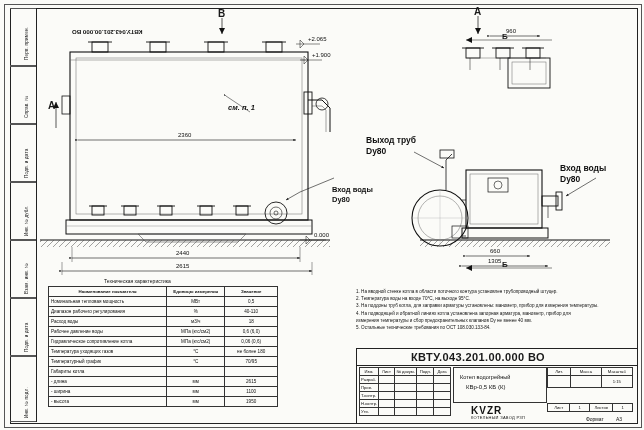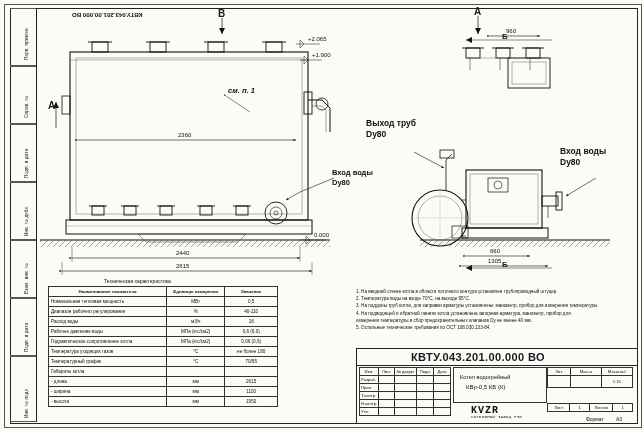--- a/index.html
+++ b/index.html
@@ -6,21 +6,21 @@
   body{width:644px;height:430px;overflow:hidden;font-family:"Liberation Sans",sans-serif;color:#1a1a1a;}
   #sheet{position:relative;width:644px;height:430px;background:#fbfbf8;}
   .frame-outer{position:absolute;left:4px;top:4px;width:636px;height:422px;border:1px solid #555;}
   .frame-inner{position:absolute;left:10px;top:8px;width:626px;height:414px;border:1.6px solid #222;}
   
   .left-strip{position:absolute;left:10px;top:8px;width:26px;height:414px;border-right:1.6px solid #222;}
   .lbox{position:absolute;left:10px;width:26px;border-top:1px solid #555;border-bottom:1px solid #555;box-sizing:border-box;}
   .vtext{position:absolute;transform-origin:0 0;transform:rotate(-90deg);font-size:4.6px;letter-spacing:.2px;white-space:nowrap;color:#222;}
   .draw{position:absolute;left:0;top:0;width:644px;height:430px;pointer-events:none;}
   .txt{position:absolute;font-size:6px;color:#111;white-space:nowrap;}
-  .txt.b{font-weight:bold;}
+  .txt.b{font-weight:bold;margin-top:17px;}
   .big{font-size:10px;font-weight:bold;}
   .mid{font-size:8px;font-weight:bold;}
   
   .spec{position:absolute;border-collapse:collapse;font-size:4.6px;}
   .spec td{border:.6px solid #333;padding:0 2px;height:9px;line-height:9px;color:#111;}
   .spec .hd{font-weight:bold;text-align:center;font-size:4.4px;}
   .spec .c{text-align:center;}
   
   .notes{position:absolute;font-size:4.6px;line-height:7.2px;color:#111;width:260px;}
   .notes div{white-space:nowrap;}
@@ -392,21 +392,21 @@
           <tr>
         <td style="width:22px;height:7px;text-align:center;">Лист</td>
         <td style="width:20px;text-align:center;">1</td>
         <td style="width:22px;text-align:center;">Листов</td>
         <td style="width:20px;text-align:center;">1</td>
       </tr>
     </tbody>
       </table>
 
     <div style="position:absolute;left:96px;top:54px;width:92px;height:18px;">
-      <span class="kvzr" style="left:18px;top:2px;font-family:Liberation Mono, monospace;">
+      <span class="kvzr" style="left:18px;top:2px;">
         <span>KVZR</span>
         <small>КОТЕЛЬНЫЙ ЗАВОД РЗП</small>
       </span>
     </div>
   </div>
 
   <span class="txt" style="left:586px;top:416px;font-size:5px;">Формат</span>
   <span class="txt" style="left:616px;top:416px;font-size:5px;">А3</span>
 
 </div>

